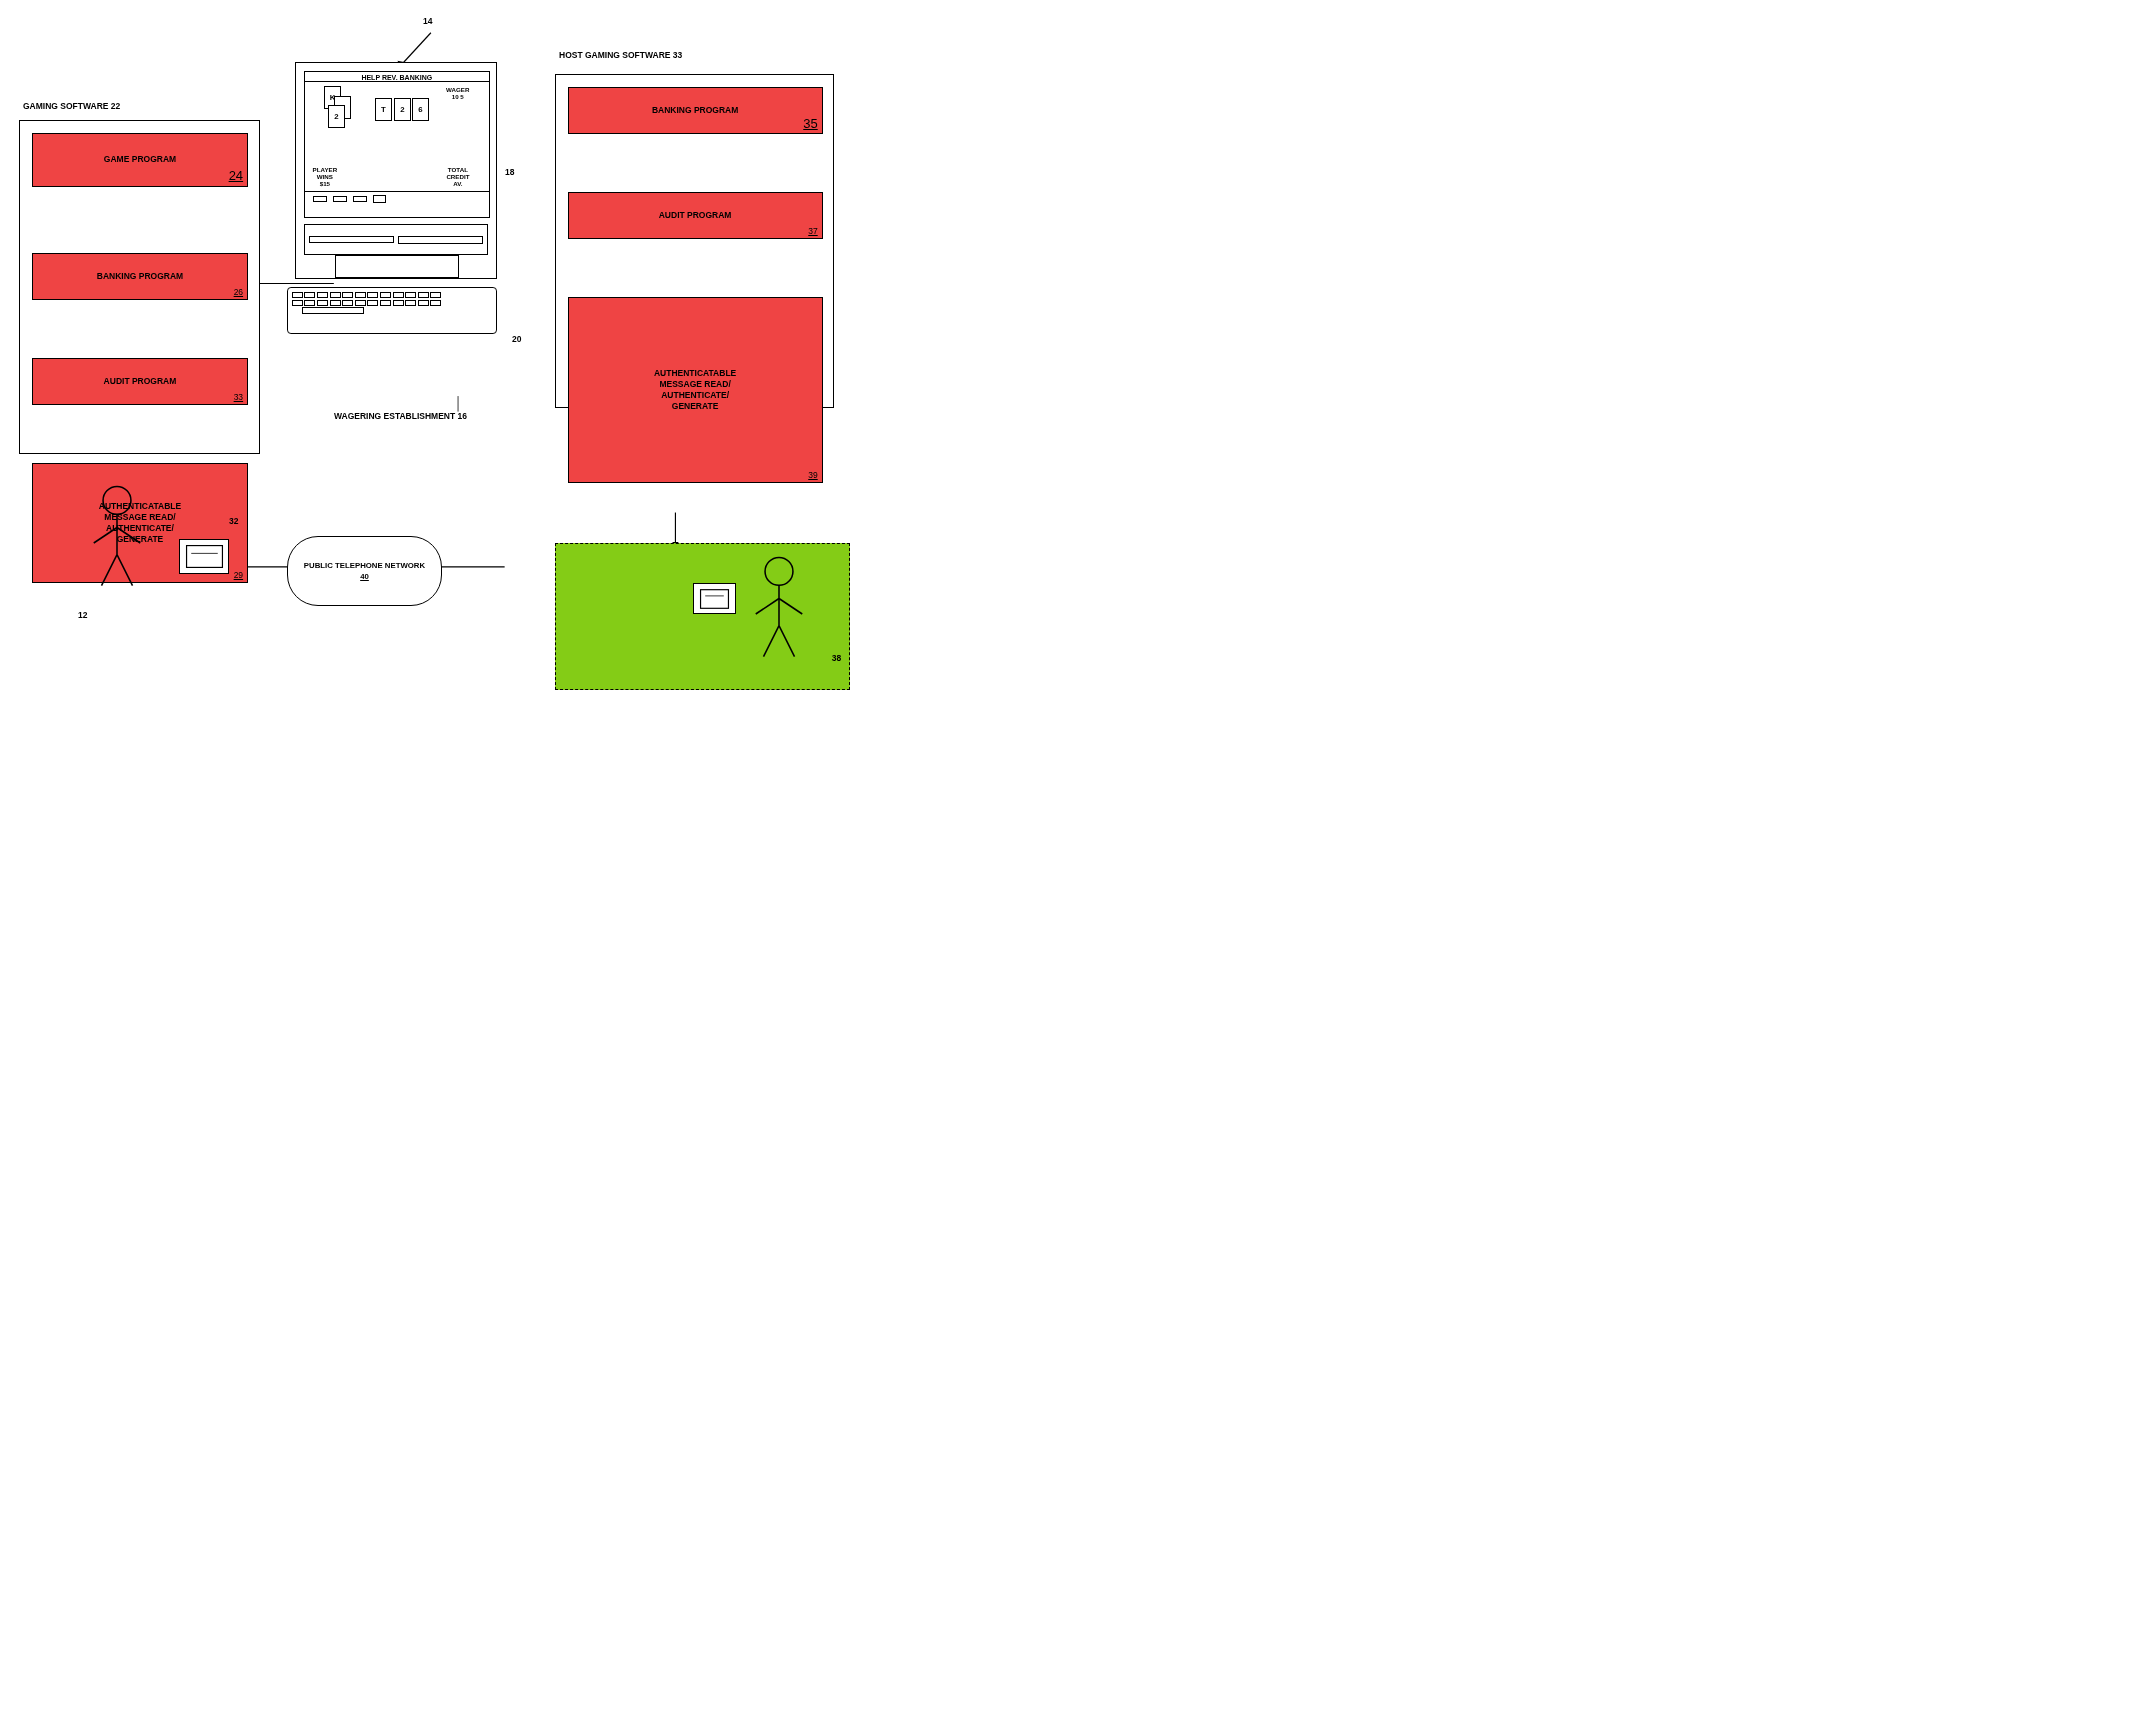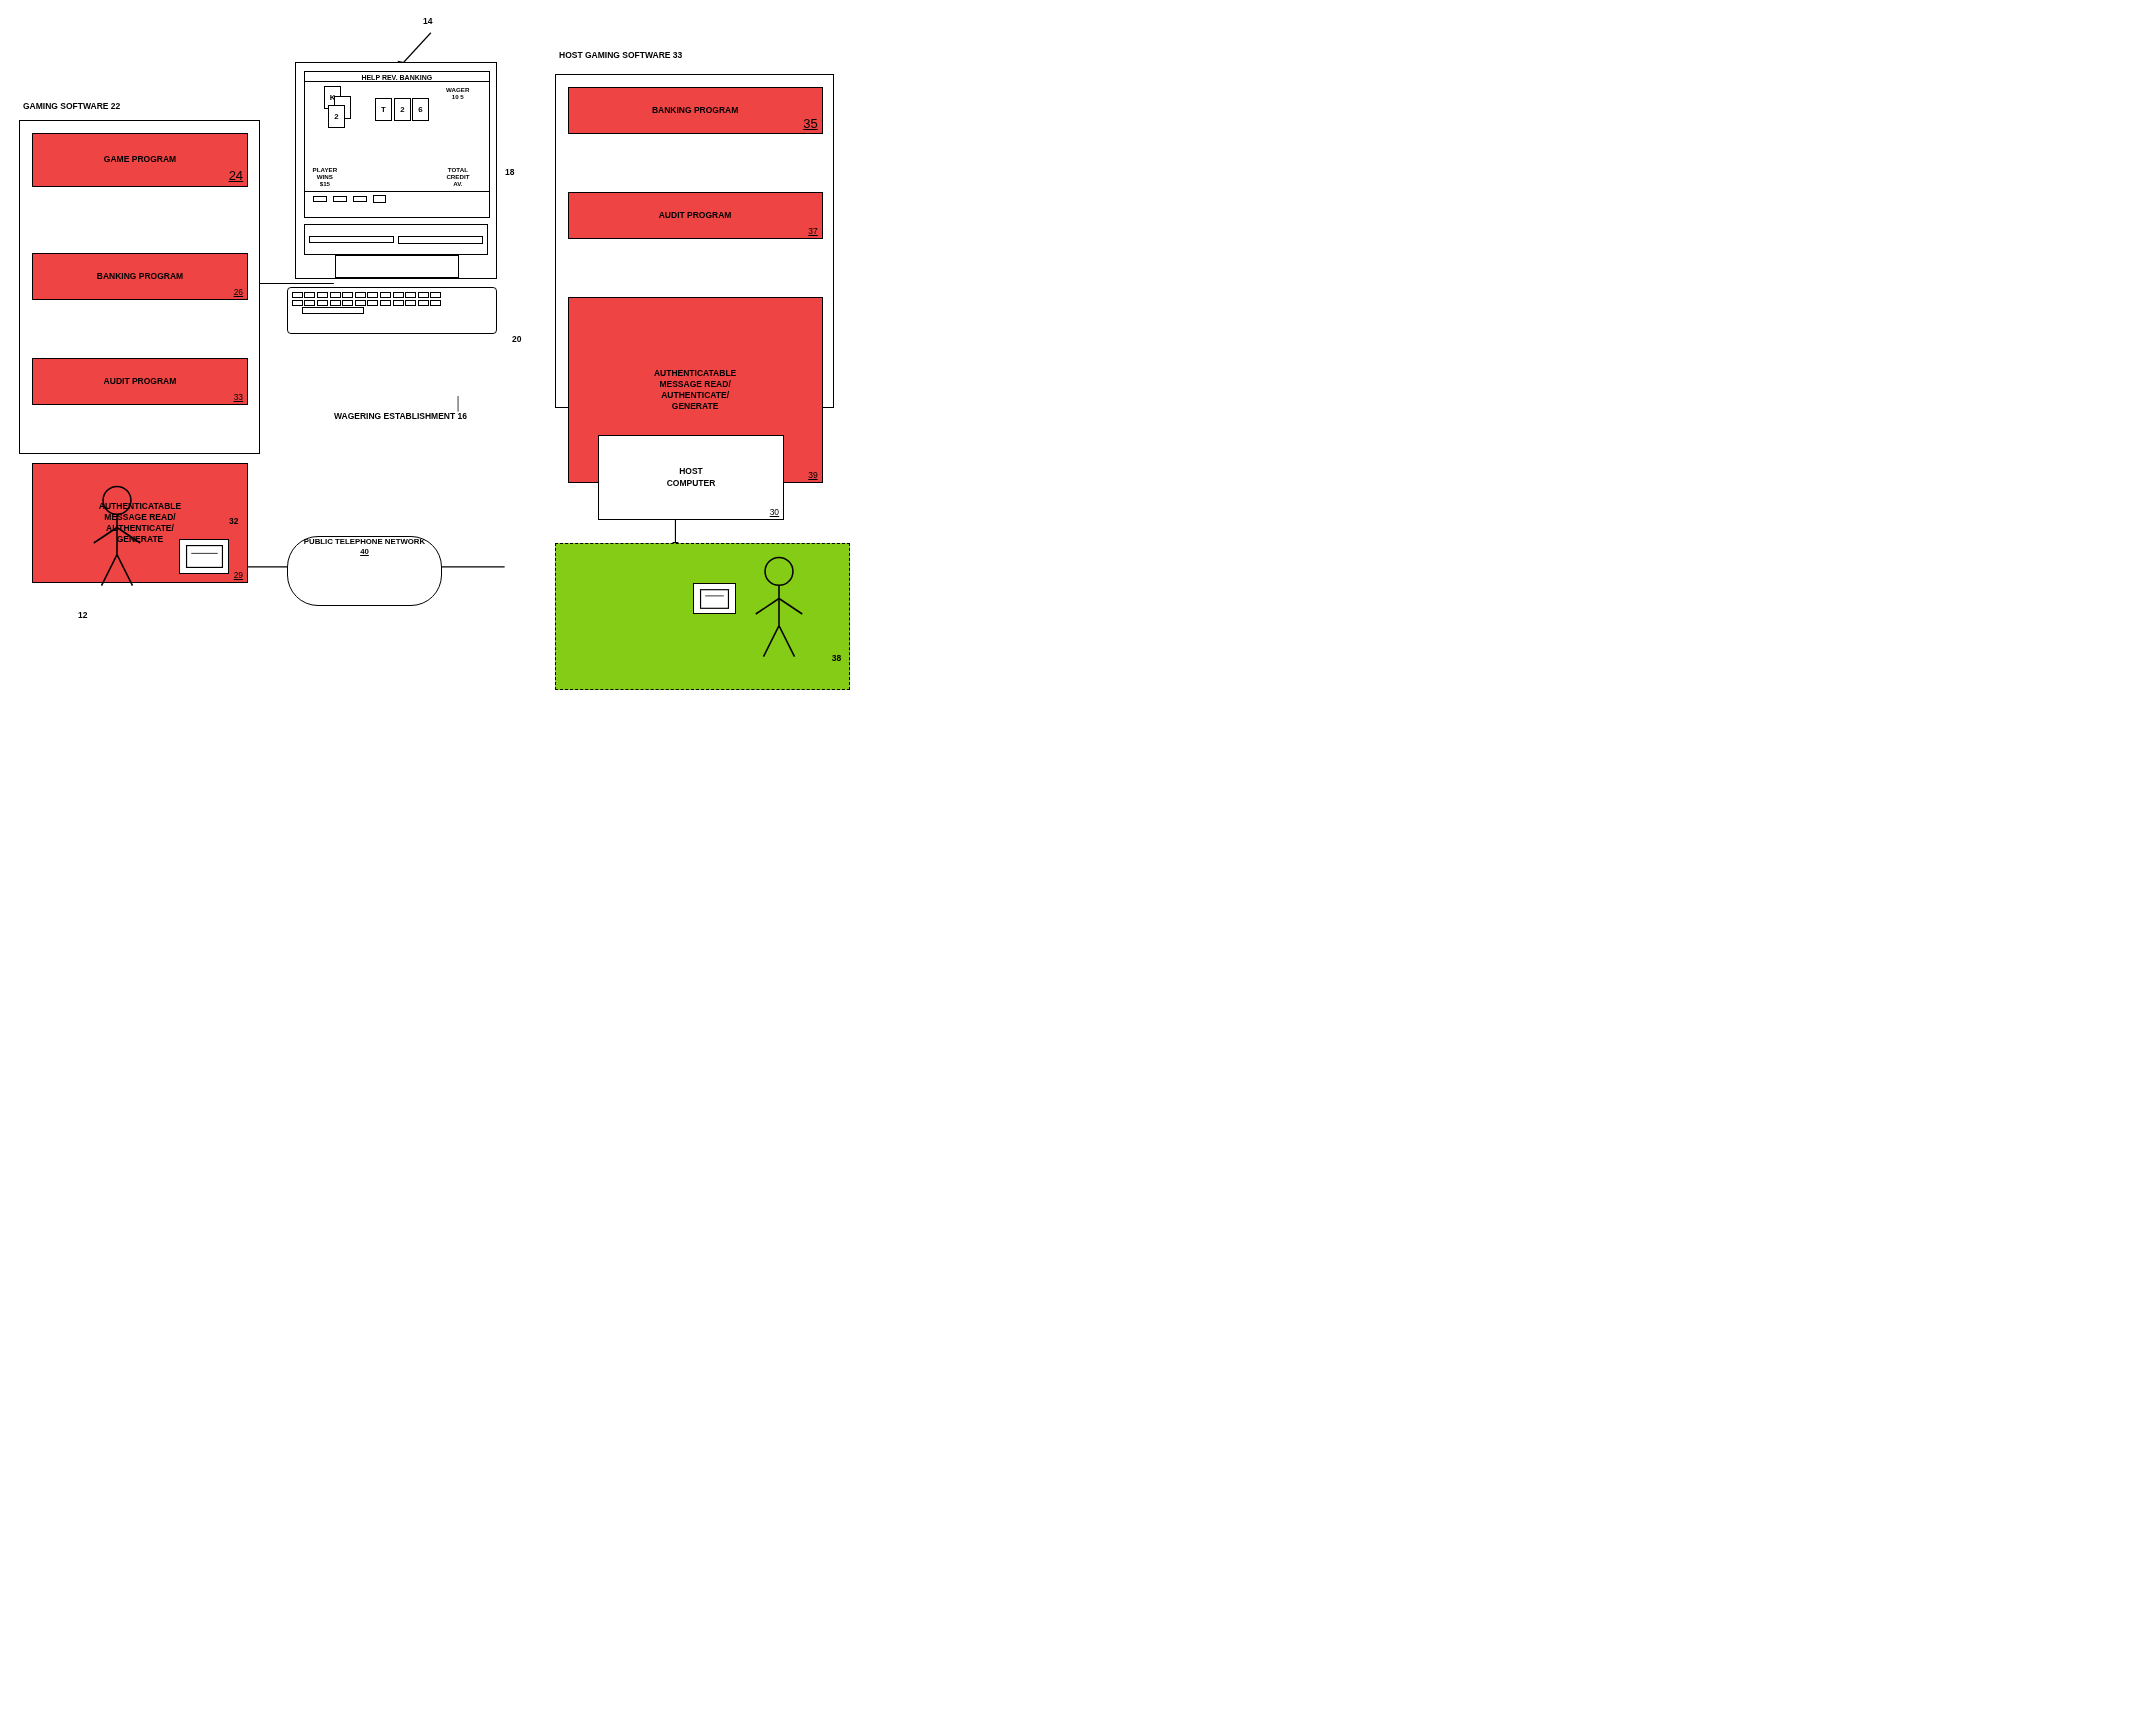--- a/index.html
+++ b/index.html
@@ -71,21 +71,21 @@
     }
 
     .network-oval {
       position: absolute;
       border: 1.6px solid #000;
       border-radius: 31px;
       background: #fff;
       display: flex;
       flex-direction: column;
       align-items: center;
-      justify-content: flex-start;
+      justify-content: center;
     }
 
     
     .monitor-frame {
       position: absolute;
       border: 1.6px solid #000;
       background: #fff;
     }
 
     .monitor-screen {
@@ -292,25 +292,20 @@
 
     <div class="box-inner" style="left:11.6px; top:128px; width:255px; height:186px; display:flex; align-items:center; justify-content:center; position:relative;">
       <span class="label-text" style="white-space:pre-line;">AUTHENTICATABLE
 MESSAGE READ/
 AUTHENTICATE/
 GENERATE</span>
       <span class="label-ref" style="position:absolute;bottom:2.3px;right:3.9px;font-size:8.5px;text-decoration:underline;">39</span>
     </div>
   </div>
 
-  <div class="box" style="left:598px; top:435px; width:186px; height:85px; display:flex; align-items:center; justify-content:center; position:relative;">
-    <span class="label-text" style="white-space:pre-line;">HOST
-COMPUTER</span>
-    <span class="label-ref" style="position:absolute;bottom:2.3px;right:3.9px;font-size:8.5px;text-decoration:underline;">30</span>
-  </div>
 
   <div class="dashed-box" style="left:555px; top:543px; width:295px; height:147px;">
 
     <svg width="78" height="124" style="position:absolute; right:31px; top:7.8px;" viewBox="0 0 100 160">
 
       <circle cx="50" cy="25" r="18" fill="none" stroke="#000" stroke-width="2"></circle>
 
       <line x1="50" y1="43" x2="50" y2="95" stroke="#000" stroke-width="2"></line>
 
       <line x1="50" y1="60" x2="20" y2="80" stroke="#000" stroke-width="2"></line>

